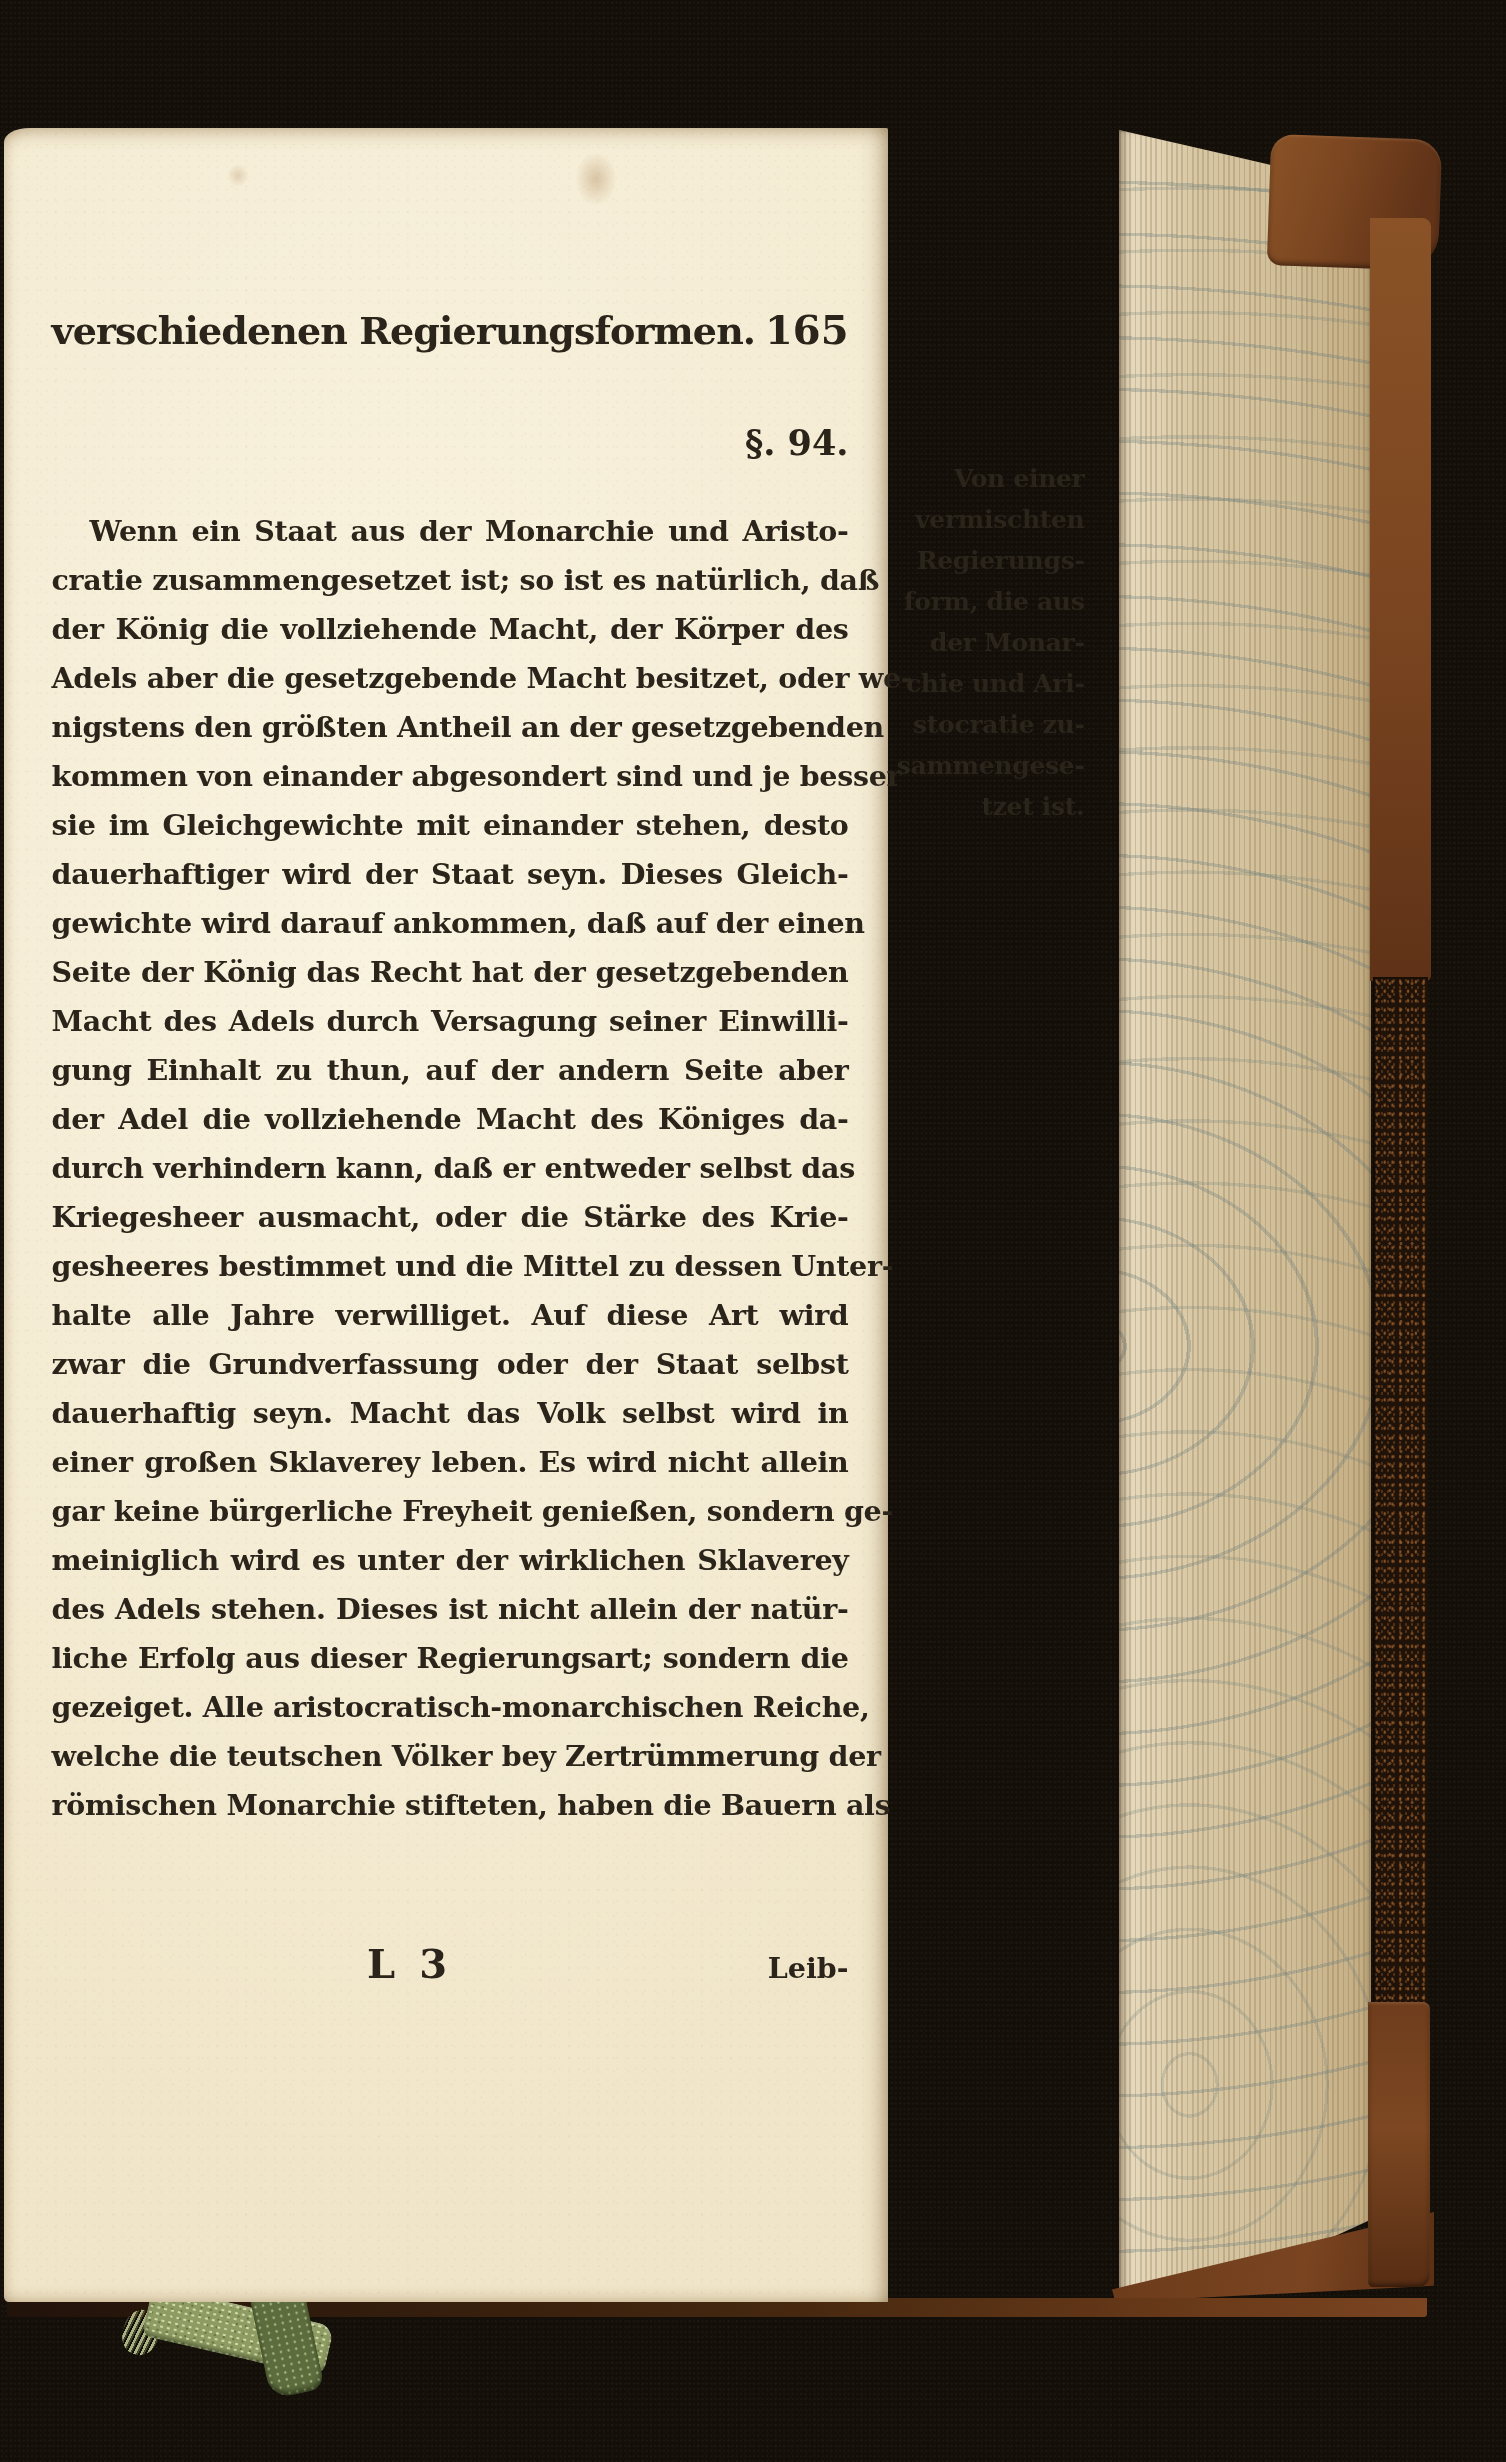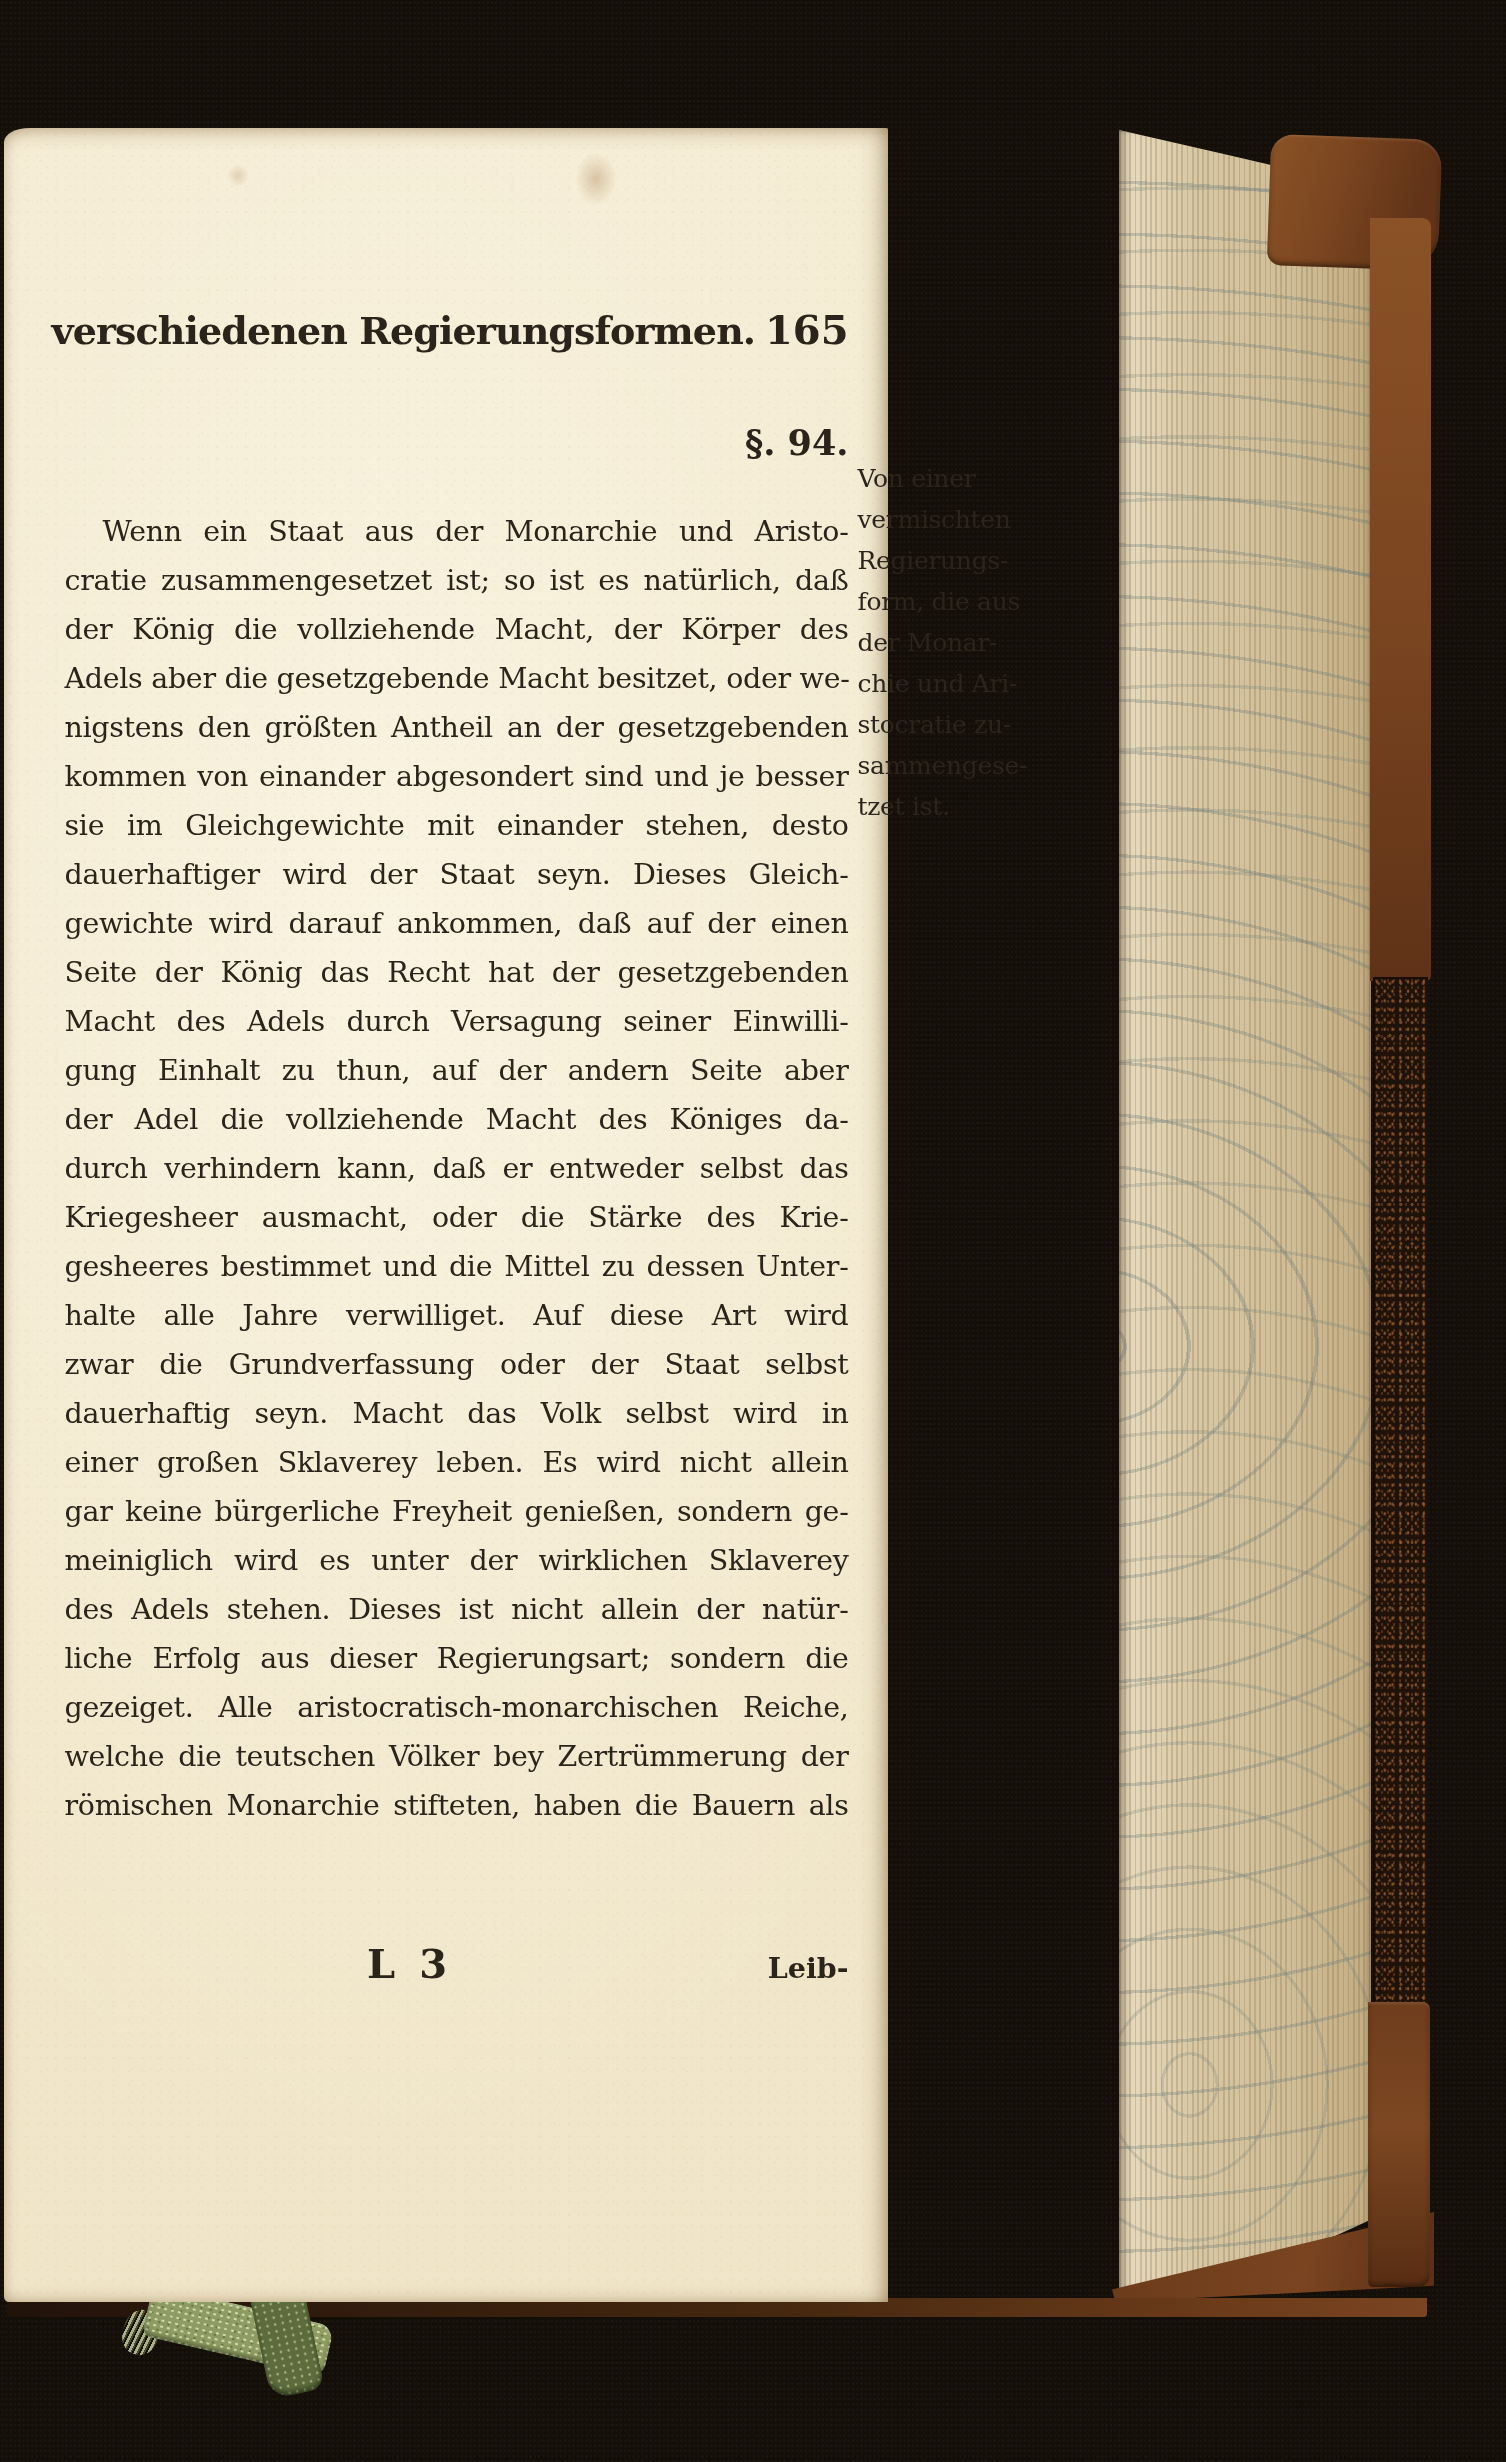--- a/index.html
+++ b/index.html
@@ -83,25 +83,25 @@
     background:radial-gradient(rgba(150,100,48,.30), rgba(150,100,48,0) 70%);}
   .stain-2{left:223px;top:36px;width:22.5px;height:22.5px;
     background:radial-gradient(rgba(150,100,48,.22), rgba(150,100,48,0) 70%);}
   .running-head{position:absolute;left:48px;top:178px;width:797px;display:flex;
     justify-content:space-between;align-items:baseline;}
   .running-head .title{font-size:38px;font-weight:700;letter-spacing:-0.9px;}
   .running-head .folio{font-size:40px;font-weight:700;}
   .section-heading{position:absolute;left:48px;top:294px;width:797px;text-align:right;
     font-size:35px;font-weight:700;}
   .body-col{position:absolute;left:48px;top:379px;width:797px;}
-  .bl{height:49px;line-height:49px;font-size:28.5px;font-weight:400;letter-spacing:-0.3px;
-    text-align:justify;text-align-last:justify;white-space:nowrap;overflow:visible;margin-left:13px;}
+  .bl{height:49px;line-height:49px;font-size:28.5px;font-weight:700;letter-spacing:-0.3px;
+    text-align:justify;text-align-last:justify;white-space:nowrap;overflow:visible;}
   .bl.indent{padding-left:38px;}
   .margin-note{position:absolute;left:854px;top:330px;width:227px;}
-  .mn{height:41px;line-height:41px;font-size:25px;font-weight:400;letter-spacing:-0.3px;}
+  .mn{height:41px;line-height:41px;font-size:25px;font-weight:700;letter-spacing:-0.3px;text-align:right;}
   .signature-row{position:absolute;left:48px;top:1812px;width:797px;display:flex;align-items:baseline;}
   .signature-row .spacer{flex:1;}
   .sig{font-size:40px;font-weight:700;letter-spacing:5.2px;}
   .catchword{font-size:28.5px;font-weight:700;}
 </style>
 </head>
 <body>
 
 <div class="scene">
 

